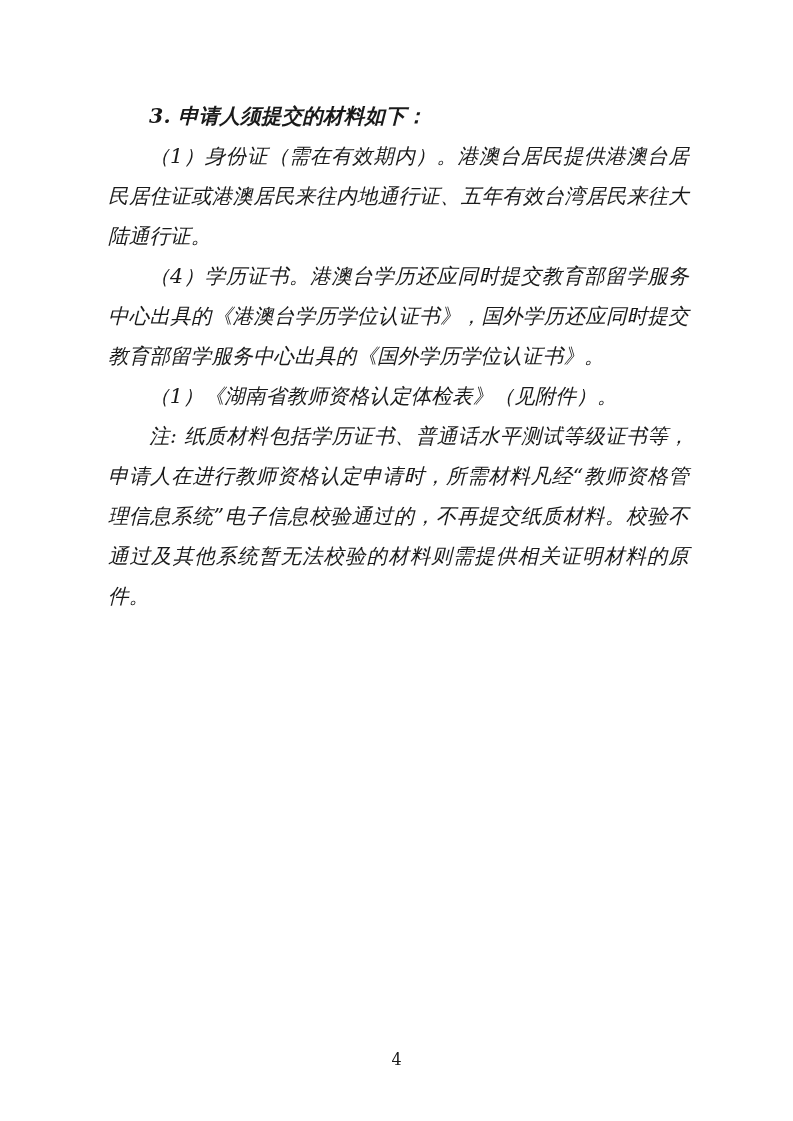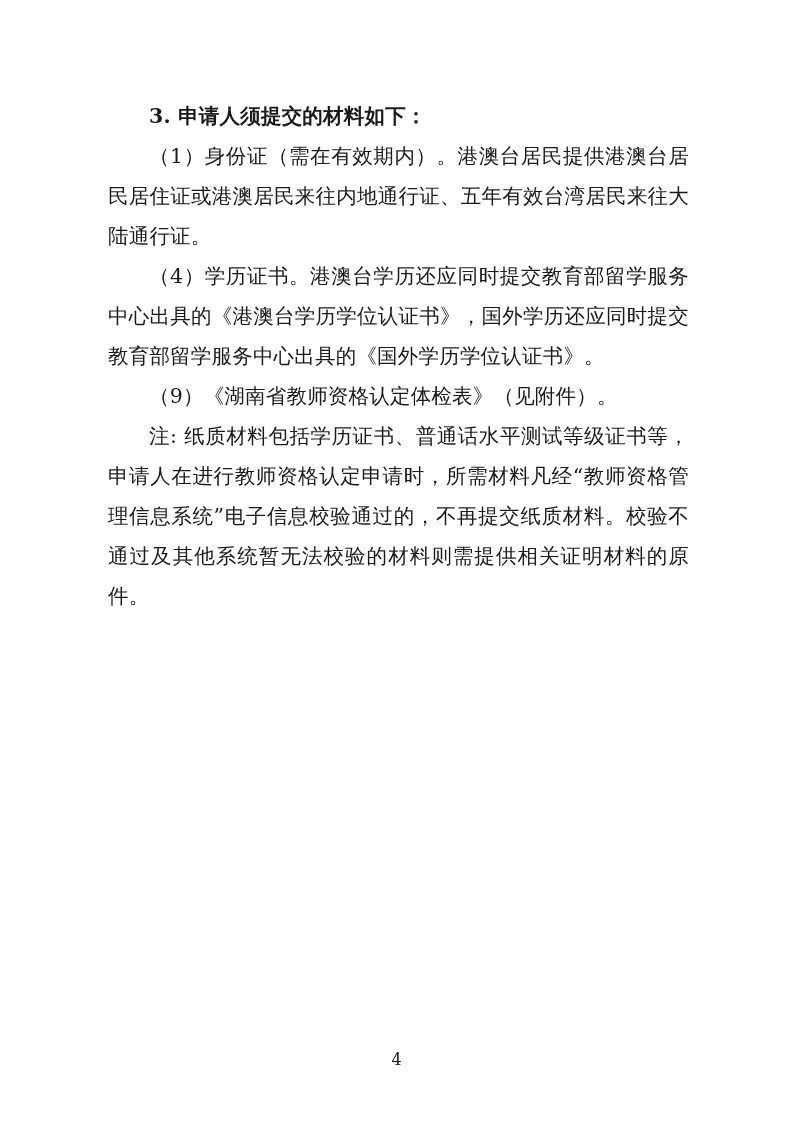--- a/index.html
+++ b/index.html
@@ -21,20 +21,21 @@
     height: 1121px;
     box-sizing: border-box;
     padding: 96px 104px 0 108px;
   }
   .doc-body {
     font-size: 20.5px;
     line-height: 40px;
     letter-spacing: 0.2px;
     text-align: justify;
     text-justify: inter-ideograph;
+    font-style: italic;
   }
   .para {
     margin: 0;
     text-indent: 2em;
   }
   .para.heading {
     font-weight: bold;
     text-indent: 2em;
   }
   .page-number {
@@ -49,17 +50,17 @@
   }
 </style>
 </head>
 <body>
 
 <div class="page">
   <div class="doc-body">
     <p class="para heading">3. 申请人须提交的材料如下：</p>
     <p class="para">（1）身份证（需在有效期内）。港澳台居民提供港澳台居民居住证或港澳居民来往内地通行证、五年有效台湾居民来往大陆通行证。</p>
     <p class="para">（4）学历证书。港澳台学历还应同时提交教育部留学服务中心出具的《港澳台学历学位认证书》，国外学历还应同时提交教育部留学服务中心出具的《国外学历学位认证书》。</p>
-    <p class="para">（9）《湖南省教师资格认定体检表》（见附件）。</p>
+    <p class="para">（1）《湖南省教师资格认定体检表》（见附件）。</p>
     <p class="para">注: 纸质材料包括学历证书、普通话水平测试等级证书等，申请人在进行教师资格认定申请时，所需材料凡经“教师资格管理信息系统”电子信息校验通过的，不再提交纸质材料。校验不通过及其他系统暂无法校验的材料则需提供相关证明材料的原件。</p>
   </div>
   <div class="page-number">4</div>
 </div>
 
 </body></html>

